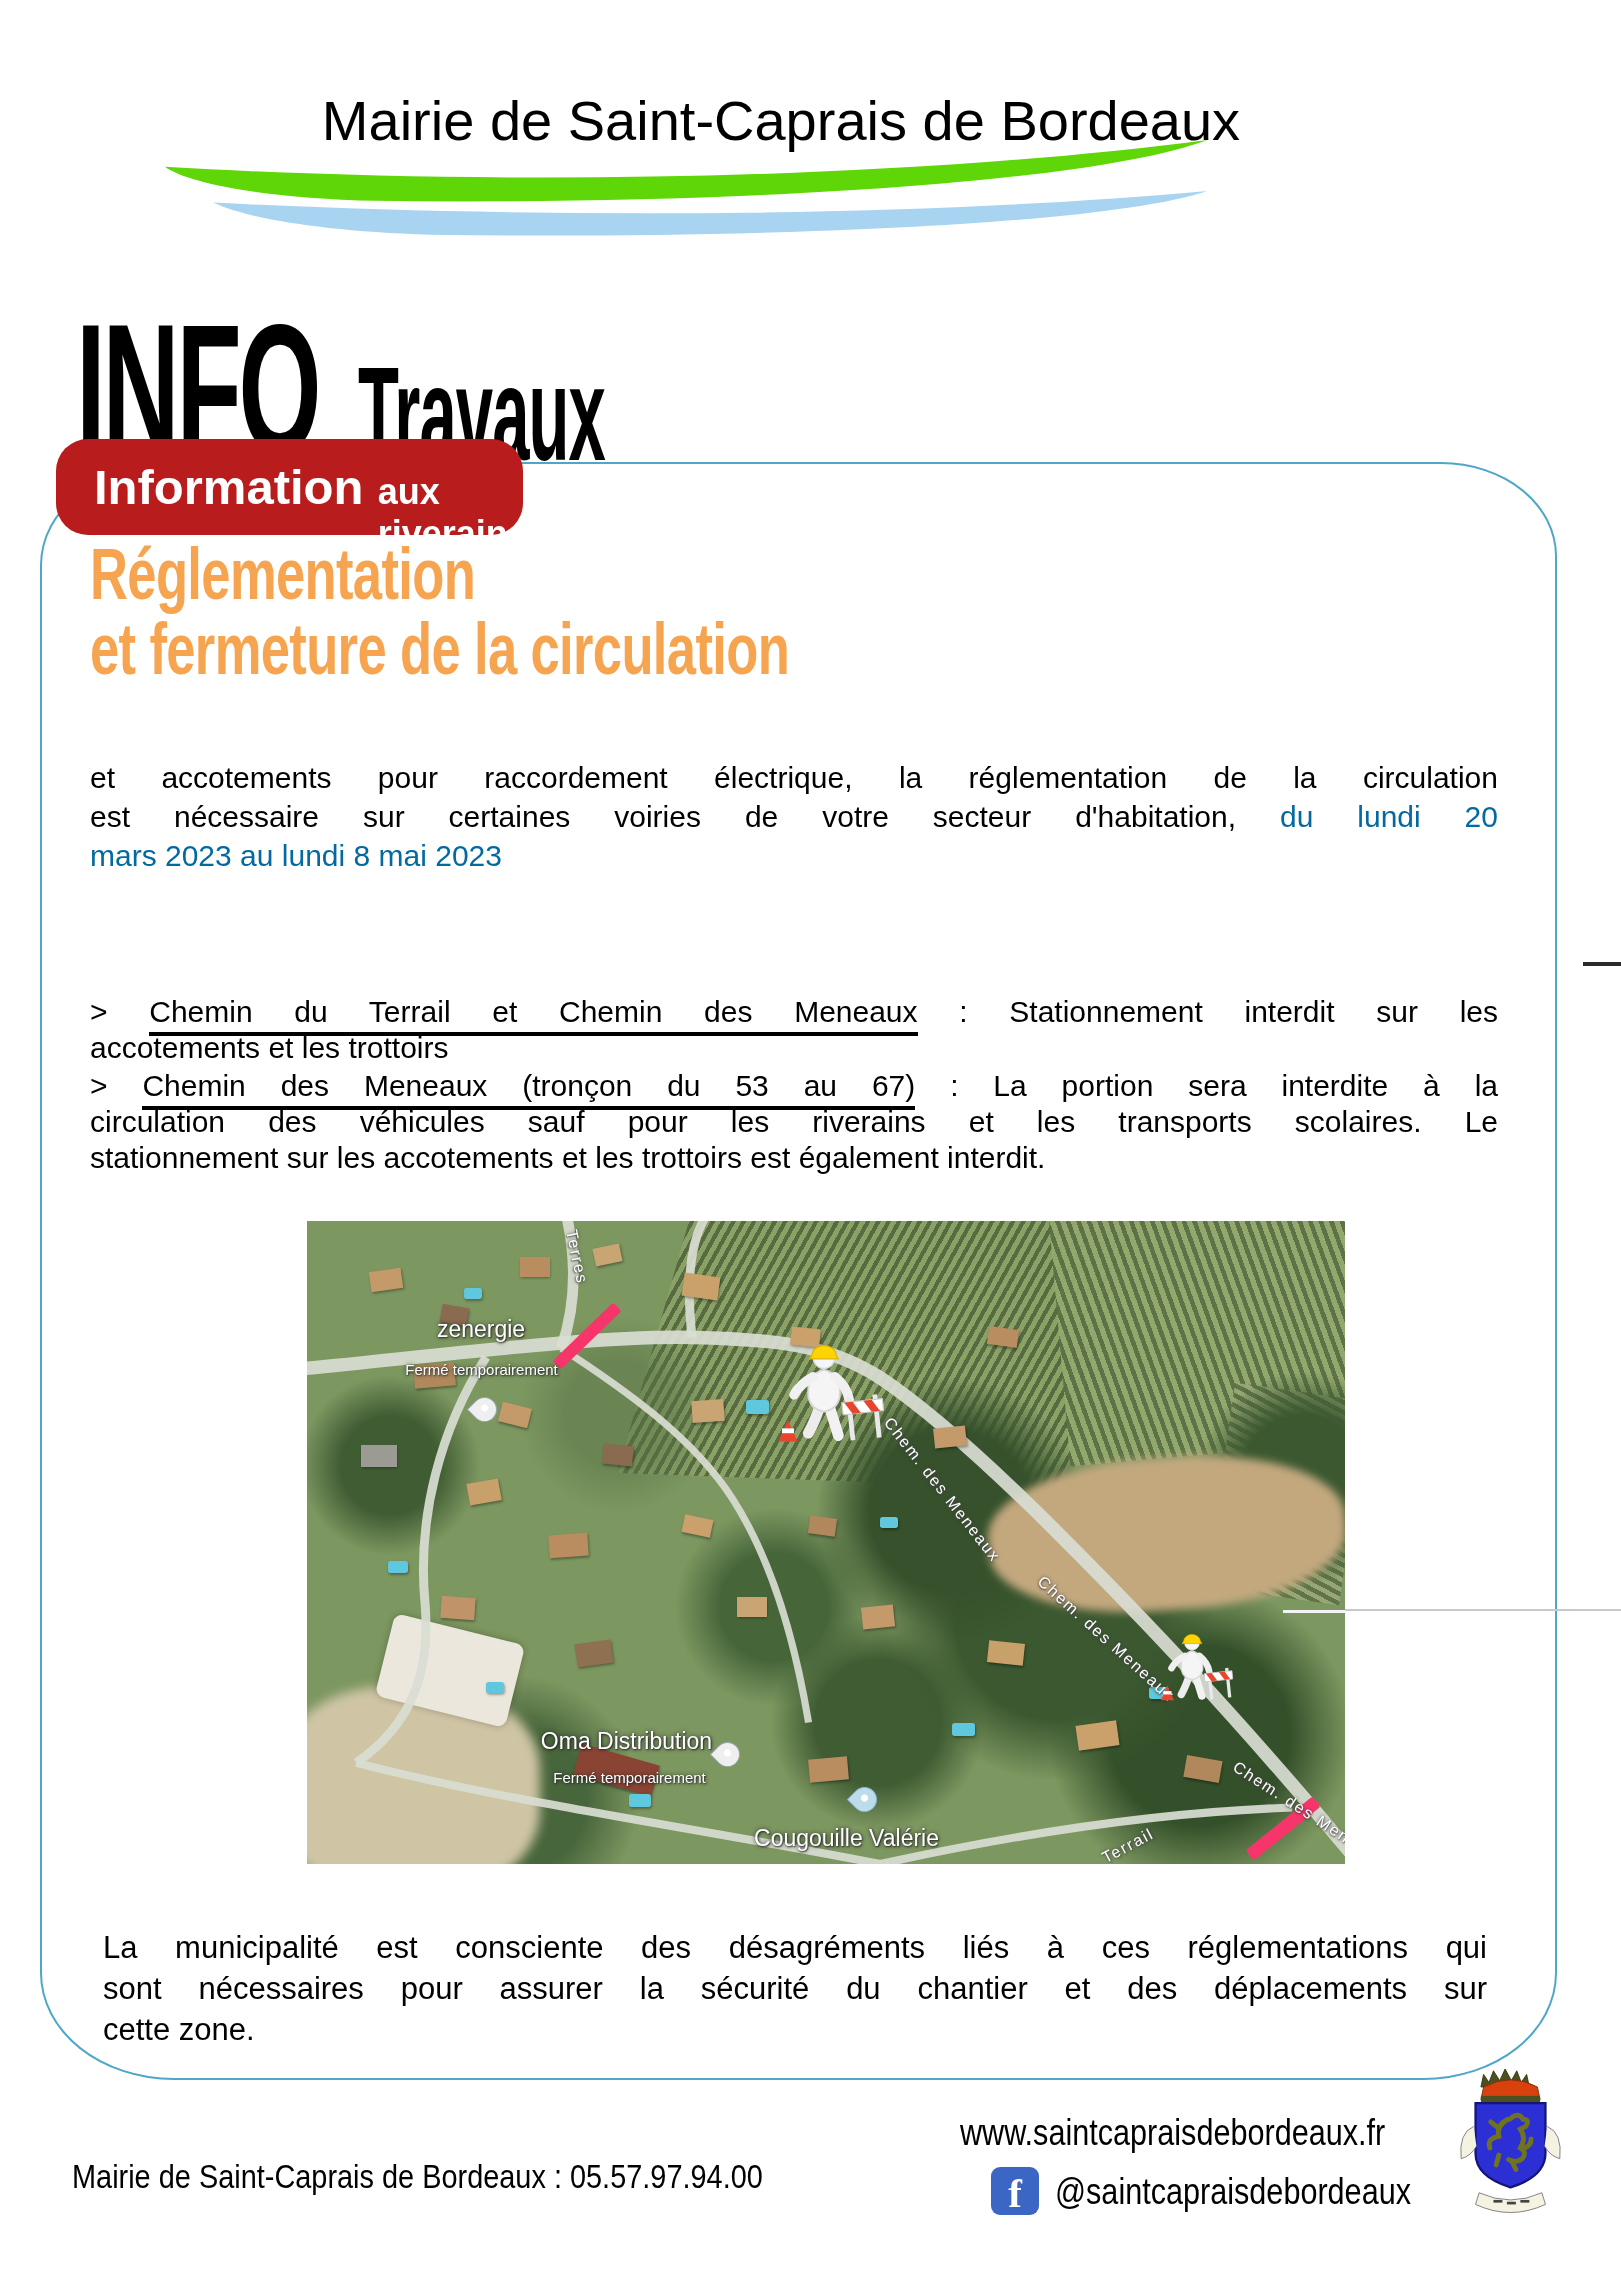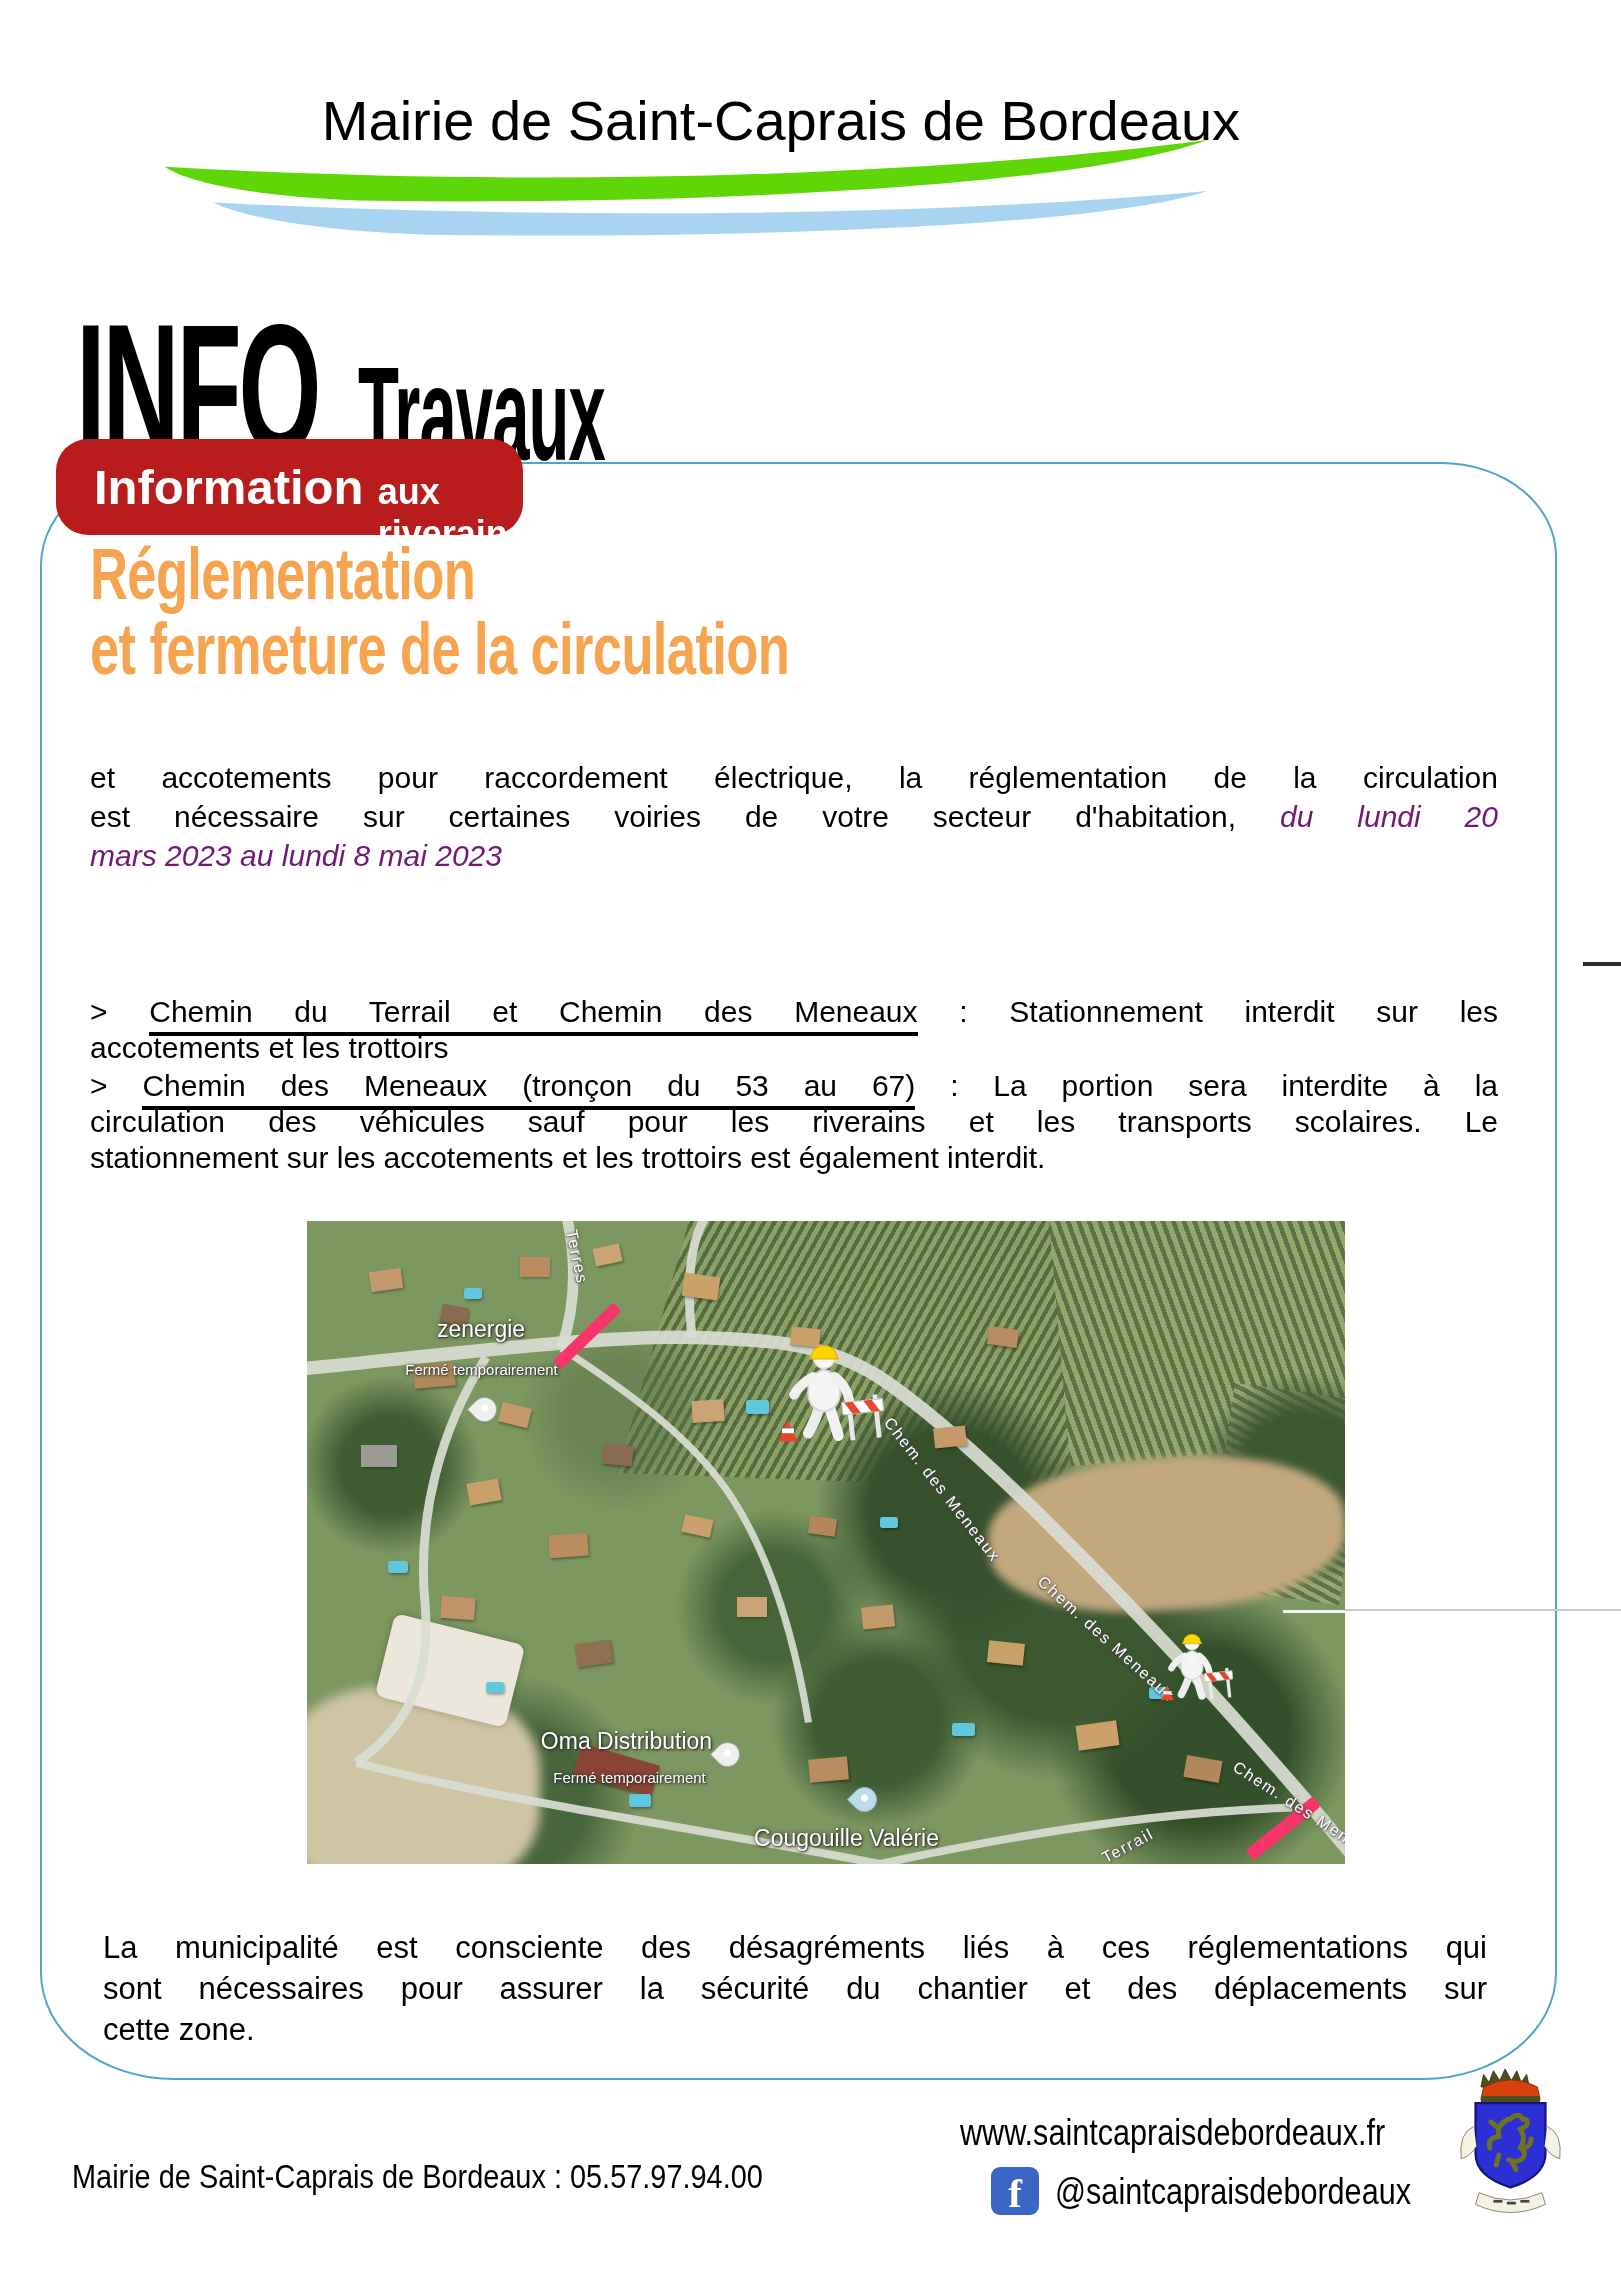--- a/index.html
+++ b/index.html
@@ -26,21 +26,21 @@
         border:2.7px solid #4EA6C8;border-radius:134px 116px 134px 134px / 103px 94px 107px 107px;
         z-index:1;}
   
   .orange-heading{position:absolute;left:90px;top:536px;color:#F6A44F;font-weight:bold;
         font-size:73px;line-height:75px;letter-spacing:-0.9px;transform:scaleX(.72);
         transform-origin:0 0;white-space:nowrap;z-index:3;}
   
   .bodyblock{position:absolute;left:90px;width:1408px;font-size:30px;line-height:39px;z-index:3;}
   .jl{text-align:justify;text-align-last:justify;}
   .intro{top:758px;}
-  .orange-txt{color:#701a75;font-style:italic;}
+  .orange-txt{color:#0369a1;}
   .bullets{font-size:30px;line-height:36px;}
   .b1{top:994px;}
   .b2{top:1068px;}
   .uline{border-bottom:4.5px solid #000;padding-bottom:3.6px;}
   .closing{left:103px;width:1384px;top:1927px;font-size:31px;line-height:41px;}
   
   .map{position:absolute;left:307px;top:1221px;width:1038px;height:643px;overflow:hidden;
         background:#7d9760;z-index:3;}
   .map .layer{position:absolute;left:0;top:0;width:100%;height:100%;}
   .vine1{position:absolute;left:349px;top:-27px;width:448px;height:287px;transform:skewX(-14deg) rotate(2deg);

